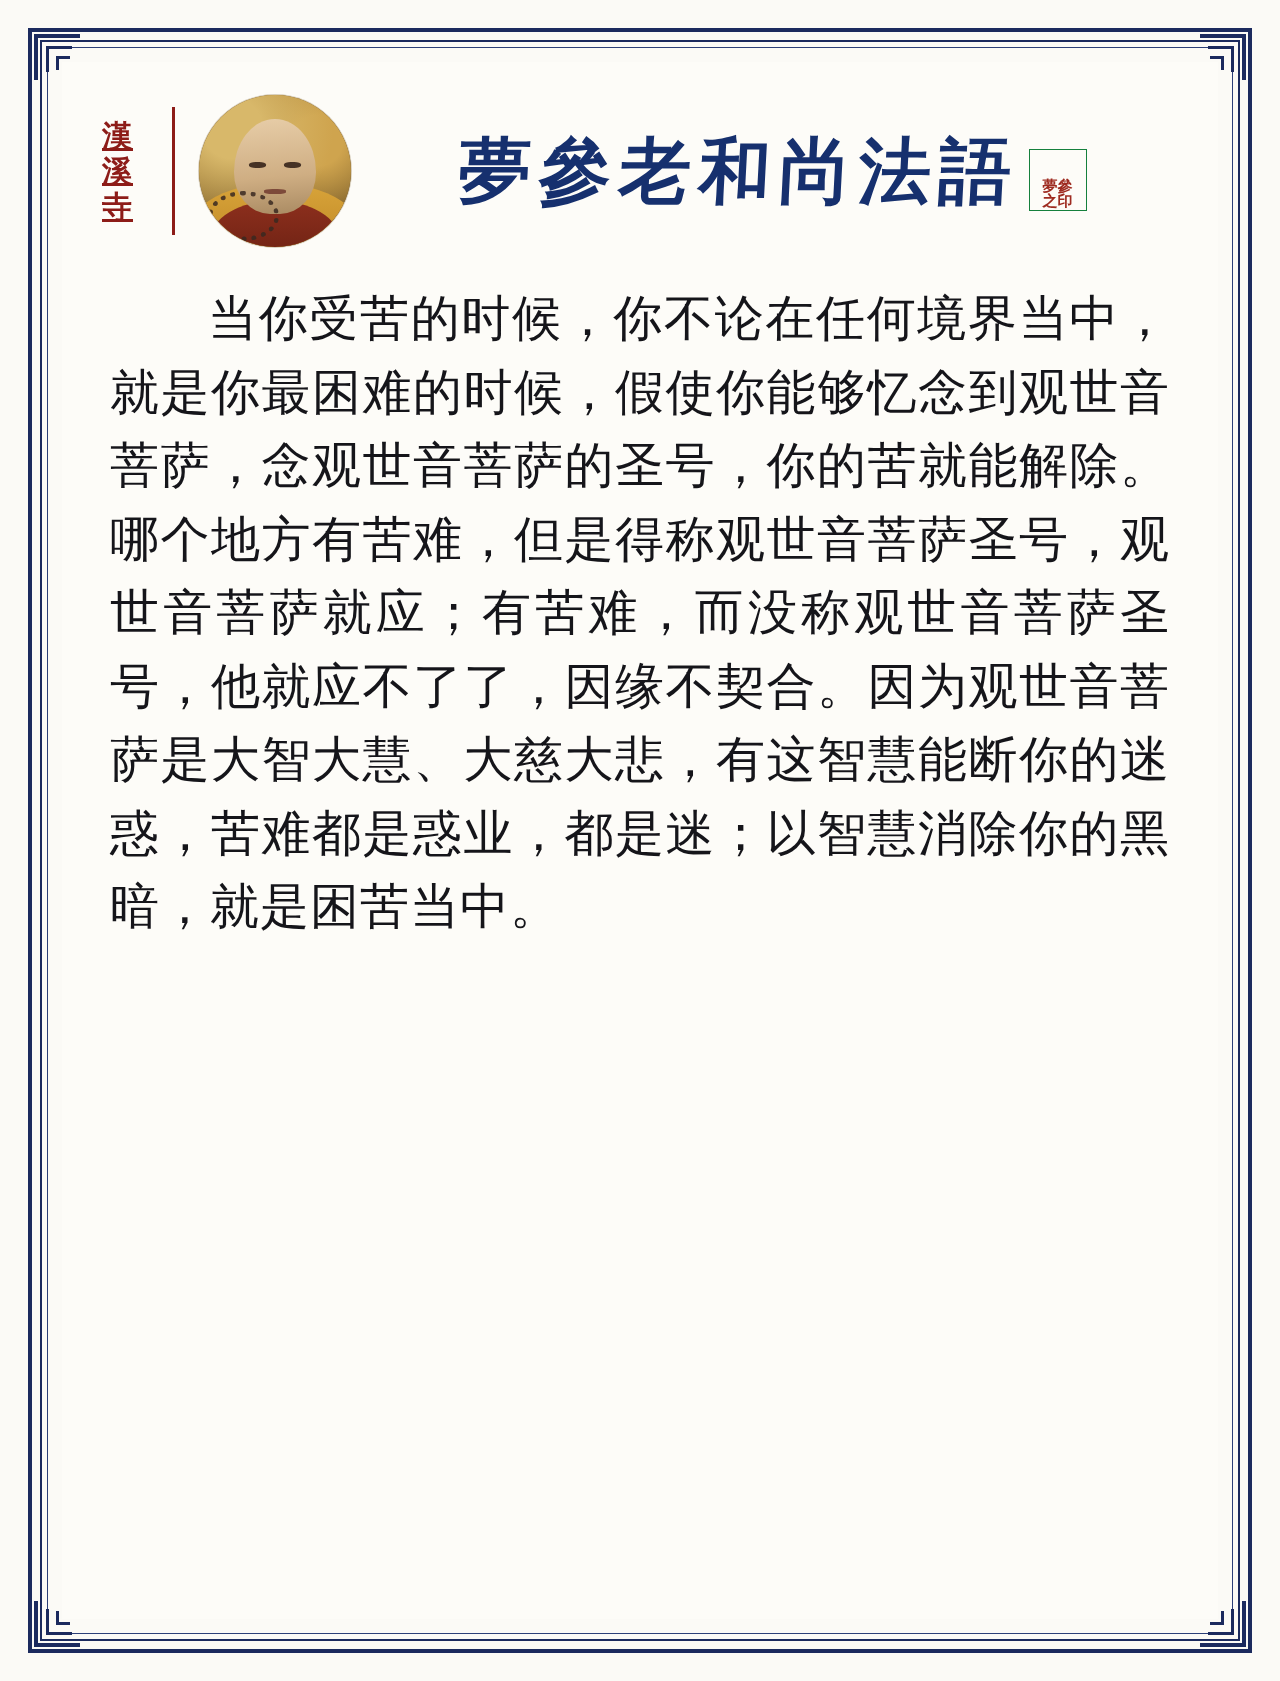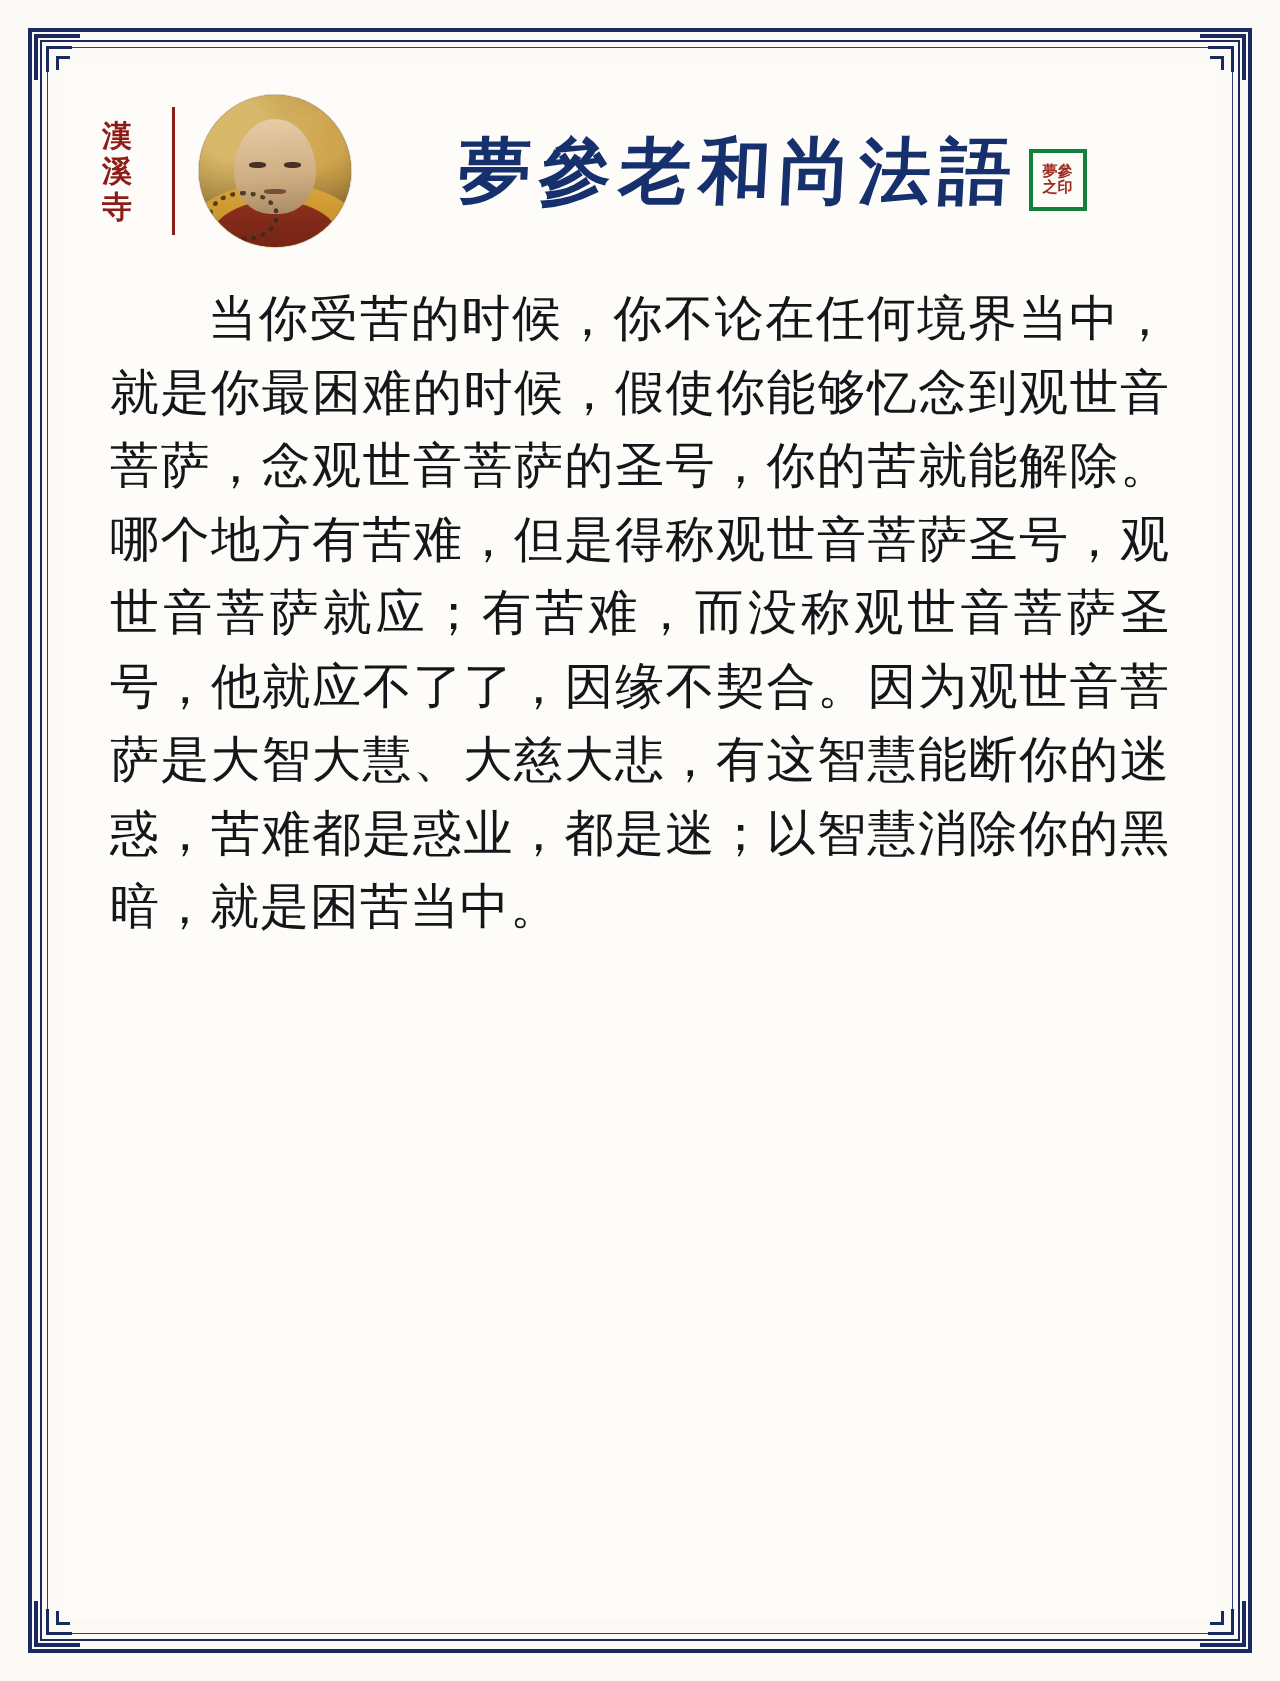--- a/index.html
+++ b/index.html
@@ -100,20 +100,21 @@
     align-items: center;
     justify-content: center;
     width: 56px;
     color: #8d1c18;
     font-size: 30px;
     line-height: 1.18;
     letter-spacing: 1px;
     font-family: "DejaVu Serif", "Liberation Serif", serif;
     font-weight: 700;
     margin-right: 14px;
+    text-decoration: underline;
   }
   .divider-v {
     width: 3px;
     height: 128px;
     background: #8d1c18;
     margin-right: 24px;
   }
   .avatar {
     width: 152px;
     height: 152px;
@@ -205,24 +206,24 @@
     letter-spacing: 8px;
     font-weight: 700;
     font-family: "DejaVu Serif", "Liberation Serif", serif;
     white-space: nowrap;
     transform: skewX(-3deg);
   }
   .seal {
     width: 58px;
     height: 62px;
     margin-left: 10px;
-    border: 4px solid #15803d;
+    border: 1px solid #15803d;
     color: #9e2b20;
     display: flex;
-    align-items: center;
+    align-items: flex-end;
     justify-content: center;
     font-size: 15px;
     line-height: 1.05;
     text-align: center;
     letter-spacing: 0;
     font-family: "DejaVu Serif", "Liberation Serif", serif;
     font-weight: 700;
     align-self: flex-start;
     margin-top: 18px;
     box-sizing: border-box;

